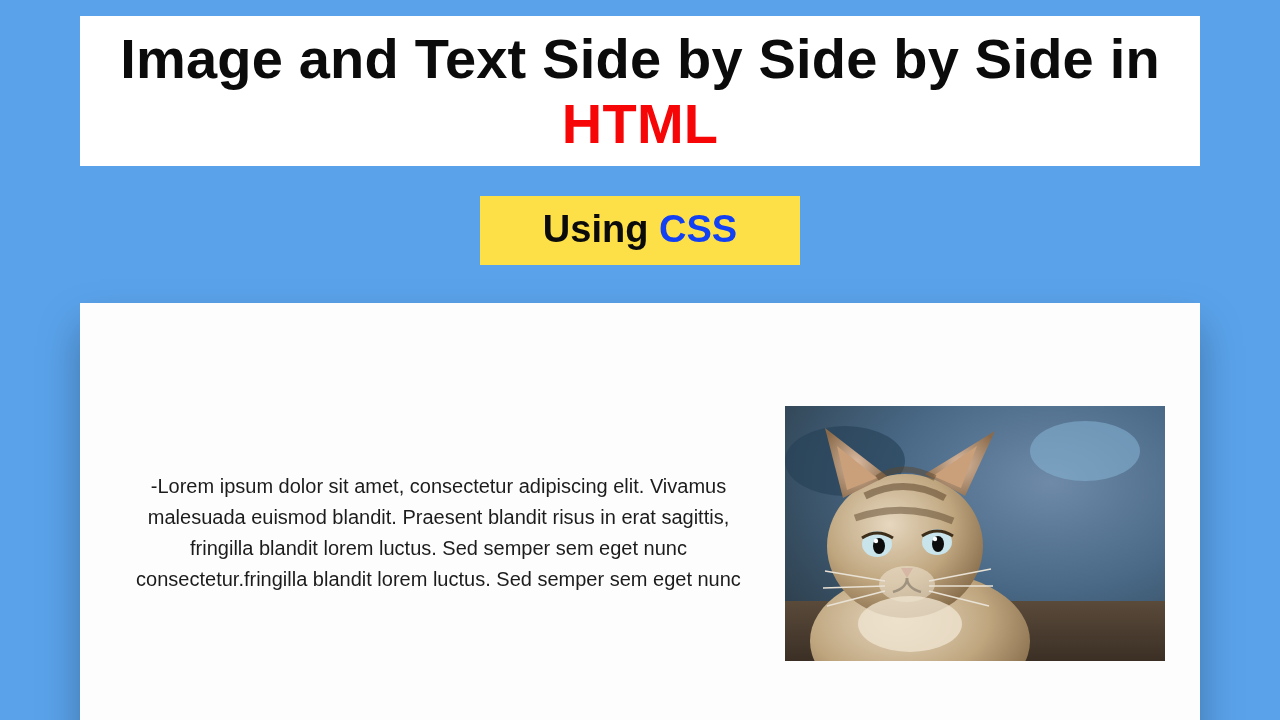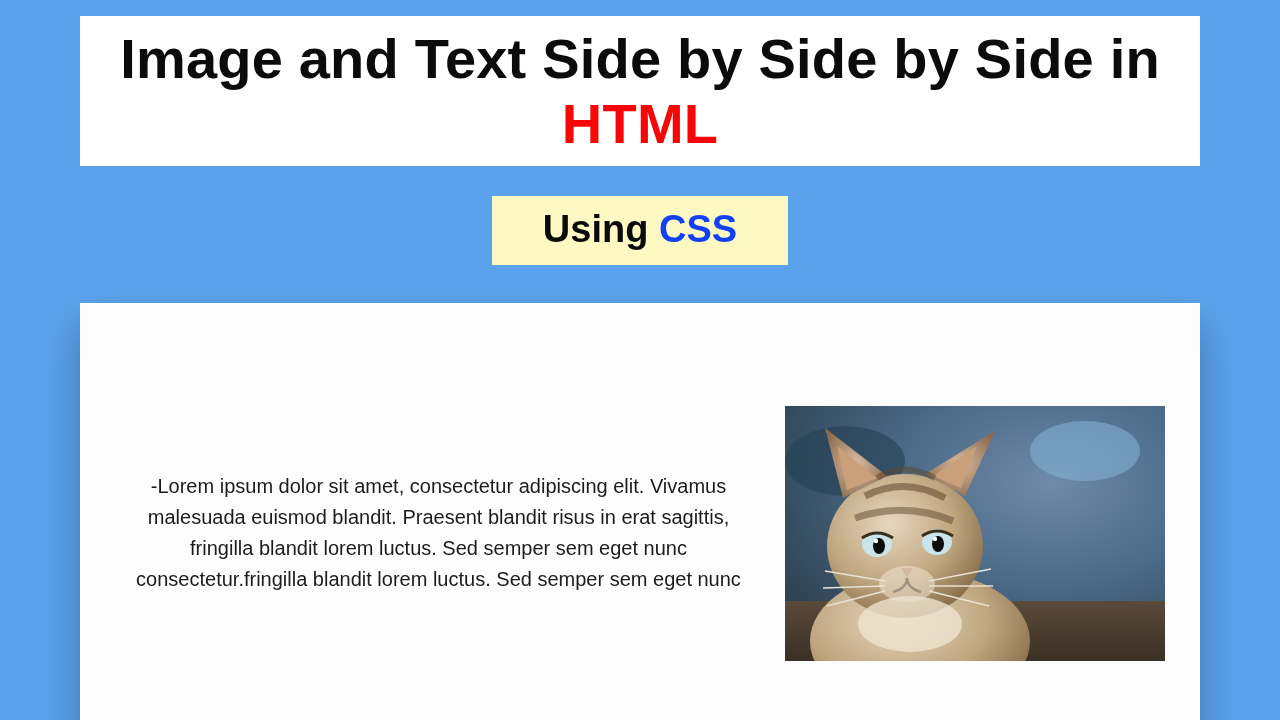--- a/index.html
+++ b/index.html
@@ -18,23 +18,23 @@
     text-align: center;
   }
   .title-text {
     font-size: 56px;
     font-weight: 700;
     color: #0b0b0b;
     letter-spacing: 0.2px;
   }
   .title-accent { color: #f60606; }
   .subtitle-box {
-    background: #fef9c3;
+    background: #fde047;
     margin: 30px auto 0 auto;
-    width: 296px;
+    width: 320px;
     padding: 12px 22px 14px 22px;
     text-align: center;
   }
   .subtitle-text {
     font-size: 38px;
     font-weight: 800;
     color: #0b0b0b;
   }
   .subtitle-accent { color: #1240f5; }
   .content-card {

